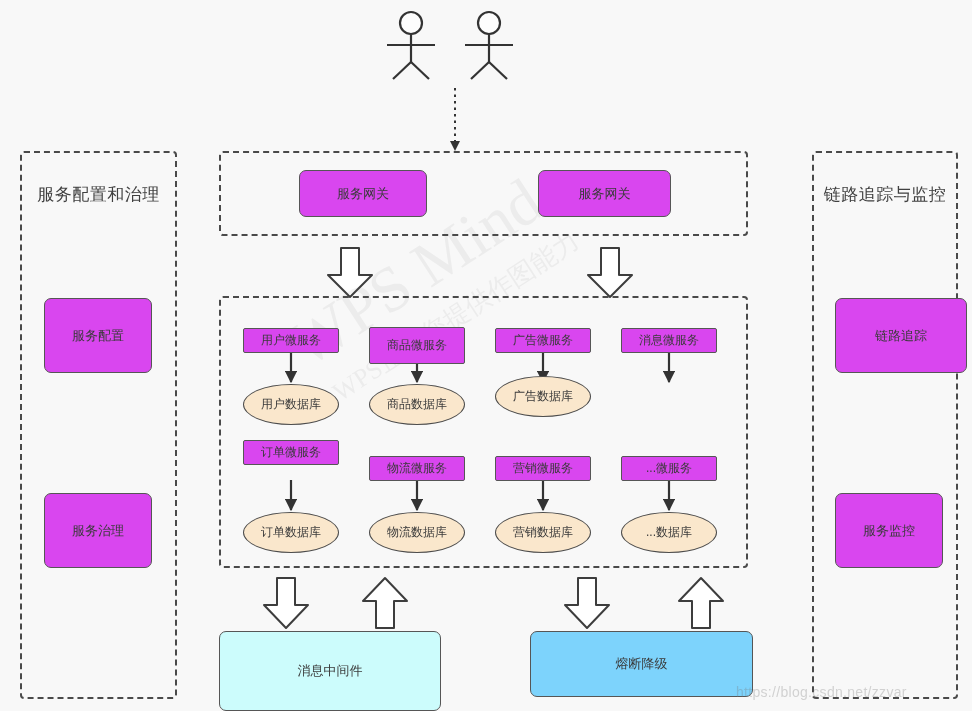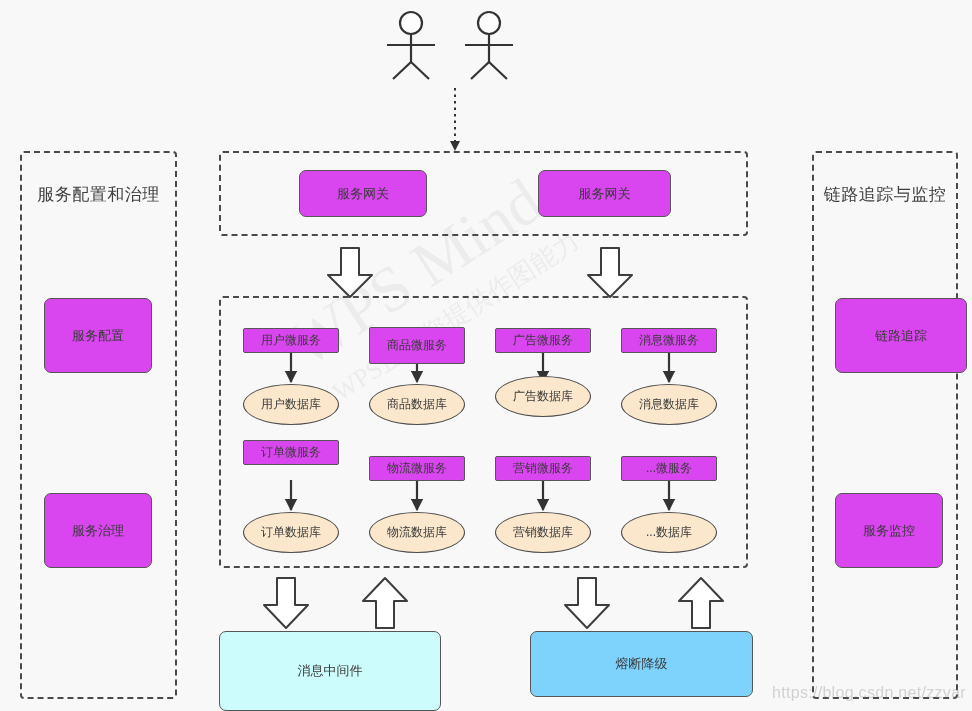--- a/index.html
+++ b/index.html
@@ -102,23 +102,23 @@
     user-select: none;
   }
   .wm-diagonal .sub {
     display: block;
     font-size: 26px;
     margin-top: 4px;
     margin-left: 10px;
   }
   .wm-url {
     position: absolute;
-    left: 772px;
+    left: 736px;
     top: 684px;
-    font-size: 16px;
+    font-size: 14px;
     color: rgba(120,120,120,0.30);
     letter-spacing: 0.3px;
     user-select: none;
   }
 </style>
 </head>
 <body>
 
 <div id="canvas">
 
@@ -197,21 +197,20 @@
   <div class="group-box" style="left:219px; top:296px; width:529px; height:272px;"></div>
 
   <div class="node pink small" style="left:243px; top:328px; width:96px; height:25px;">用户微服务</div>
   <div class="node pink small" style="left:369px; top:327px; width:96px; height:37px;">商品微服务</div>
   <div class="node pink small" style="left:495px; top:328px; width:96px; height:25px;">广告微服务</div>
   <div class="node pink small" style="left:621px; top:328px; width:96px; height:25px;">消息微服务</div>
 
   <div class="db" style="left:243px; top:384px; width:96px; height:41px;">用户数据库</div>
   <div class="db" style="left:369px; top:384px; width:96px; height:41px;">商品数据库</div>
   <div class="db" style="left:495px; top:376px; width:96px; height:41px;">广告数据库</div>
-  <div class="db" style="left:621px; top:384px; width:96px; height:41px;">消息数据库</div>
 
   <div class="node pink small" style="left:243px; top:440px; width:96px; height:25px;">订单微服务</div>
   <div class="node pink small" style="left:369px; top:456px; width:96px; height:25px;">物流微服务</div>
   <div class="node pink small" style="left:495px; top:456px; width:96px; height:25px;">营销微服务</div>
   <div class="node pink small" style="left:621px; top:456px; width:96px; height:25px;">...微服务</div>
 
   <div class="db" style="left:243px; top:512px; width:96px; height:41px;">订单数据库</div>
   <div class="db" style="left:369px; top:512px; width:96px; height:41px;">物流数据库</div>
   <div class="db" style="left:495px; top:512px; width:96px; height:41px;">营销数据库</div>
   <div class="db" style="left:621px; top:512px; width:96px; height:41px;">...数据库</div>

